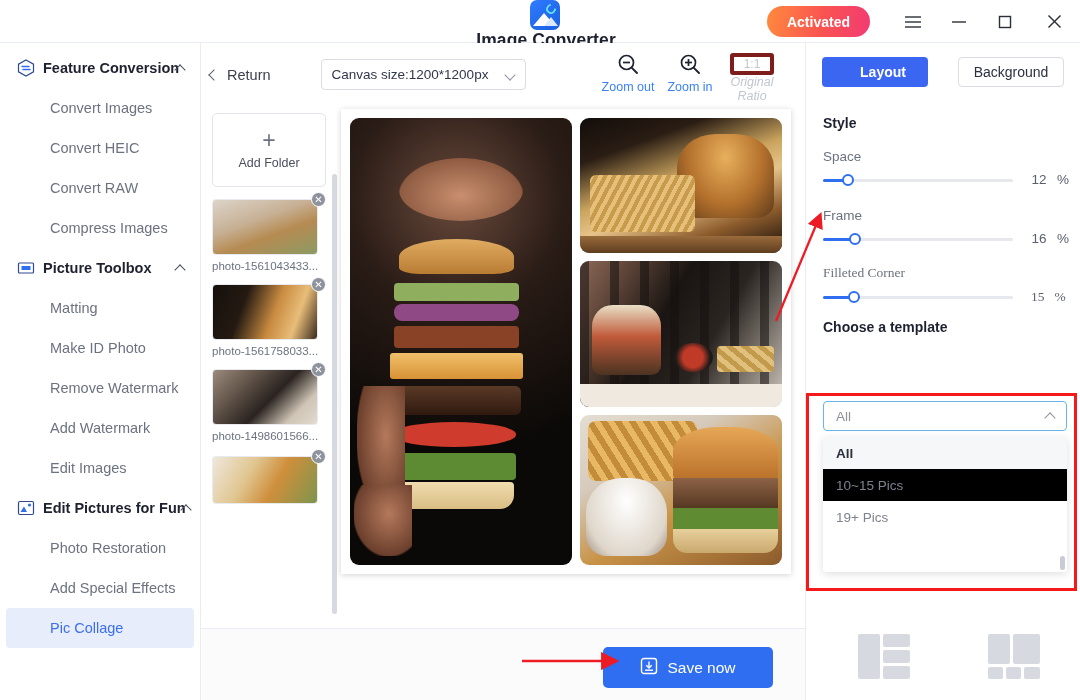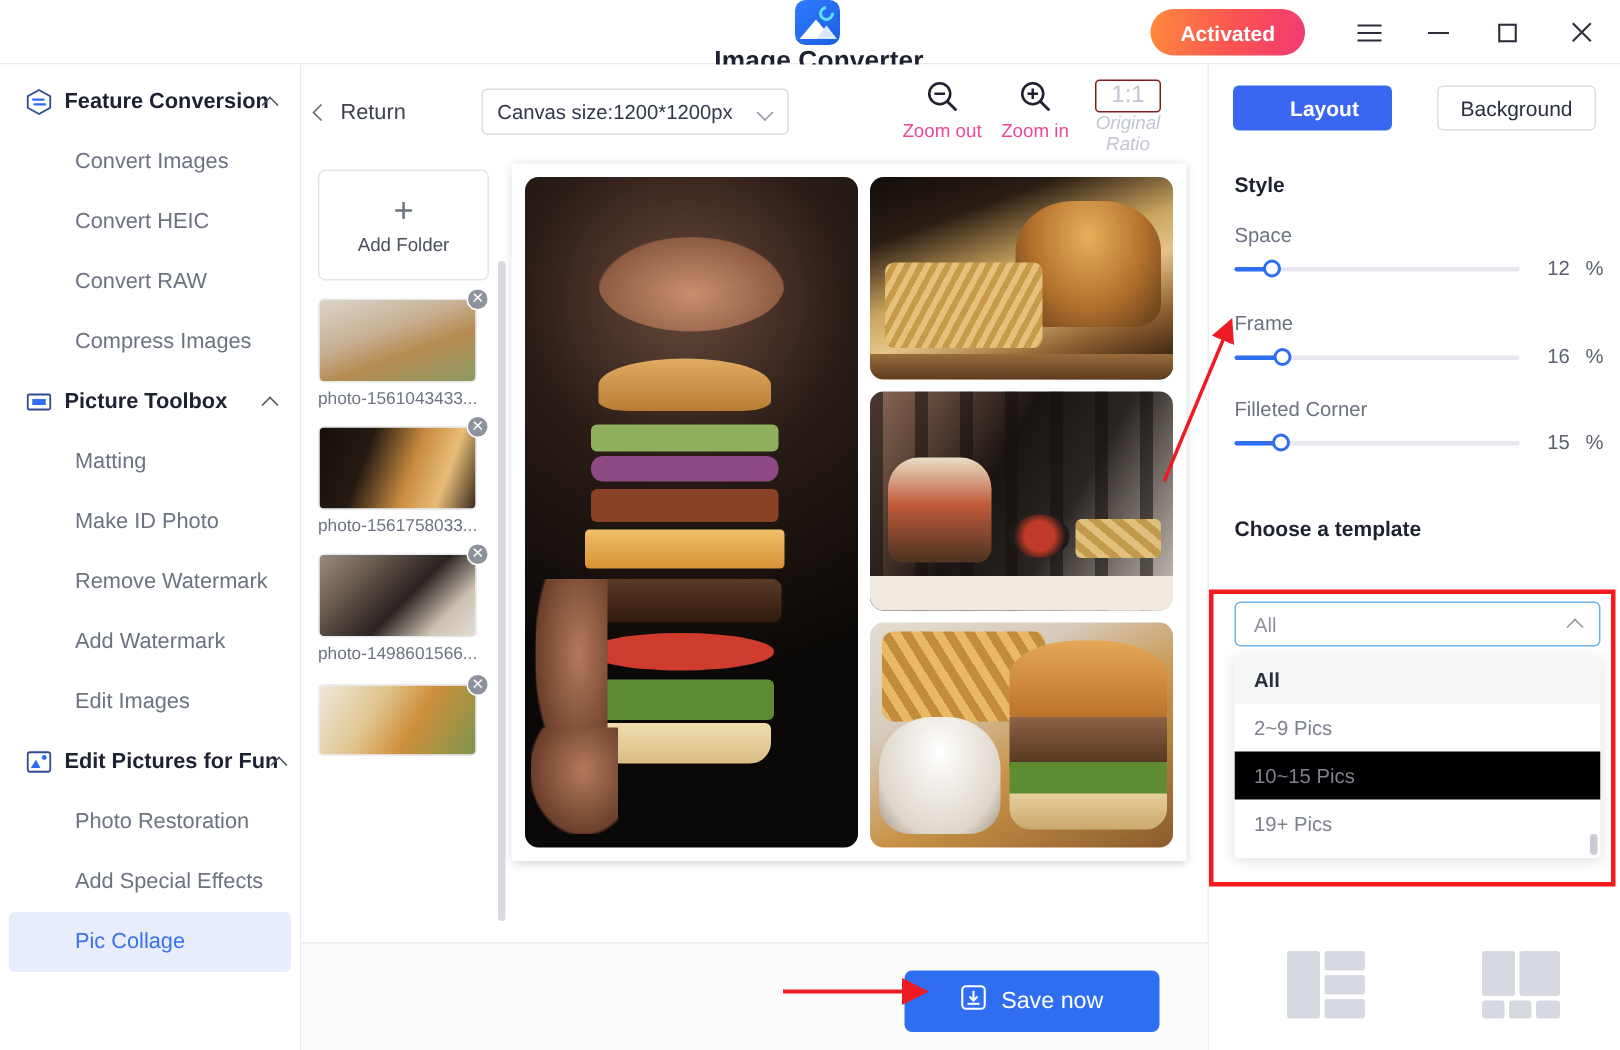--- a/index.html
+++ b/index.html
@@ -105,26 +105,26 @@
     font-size: 13.5px; color: #31364a; position: relative; background:#fff;
   }
   .canvas-sel .dn {
     position: absolute; right: 11px; top: 11px; width: 8px; height: 8px;
     border-right: 1.5px solid #8d93a3; border-bottom: 1.5px solid #8d93a3;
     transform: rotate(45deg);
   }
   .zgrp { position:absolute; left: 396px; top: 6px; display:flex; }
   .zbtn { width: 62px; text-align:center; }
   .zbtn .gl2 { display:flex; justify-content:center; height: 30px; align-items:center; }
-  .zbtn .zl { font-size: 12.5px; color:#ec4899; margin-top: 1px; }
+  .zbtn .zl { font-size: 12.5px; color:#3b82f6; margin-top: 1px; }
   .zbtn.dis .zl { color:#c2c6d0; }
   .ratiobox {
-    width: 44px; height: 22px; border: 1px solid #7f1d1d; border-radius: 3px;
+    width: 44px; height: 22px; border: 4px solid #7f1d1d; border-radius: 3px;
     display:flex; align-items:center; justify-content:center; margin: 4px auto 0;
-    font-size: 16px; color:#c2c6d0;
+    font-size: 12px; color:#c2c6d0;
   }
 
   
   .thumbs {
     position: absolute; left: 0; top: 63px; width: 140px; height: 565px;
     overflow: hidden; padding-top: 5px;
   }
   .addfolder {
     width: 114px; height: 74px; margin: 2px 0 0 11px; border: 1px solid #e2e5ec;
     border-radius: 5px; display:flex; flex-direction: column; align-items:center;
@@ -187,21 +187,21 @@
   }
   .sfill { position:absolute; left:0; top:6px; height:3px; background:#2f6ef0; border-radius:2px; }
   .sknob {
     position:absolute; top: 1px; width: 12px; height: 12px; border-radius:50%;
     background:#fff; border: 2.2px solid #2f6ef0;
   }
   .sval {
     display:inline-block; font-size: 13.5px; color:#5b6070; margin-left: 14px;
     vertical-align: middle;
   }
-  .tmplh { margin: 40px 0 0 17px; font-size: 14px; font-weight: bold; color:#1d2130; }
+  .tmplh { margin: 14px 0 0 17px; font-size: 14px; font-weight: bold; color:#1d2130; }
 
   .redbox {
     position: absolute; left: 806px; top: 393px; width: 271px; height: 198px;
     border: 3px solid #f5191b; background: transparent; pointer-events:none;
   }
   .selbox {
     position:absolute; left: 17px; top: 8px; width: 244px; height: 30px;
     border: 1px solid #68b3e8; border-radius: 4px; background:#fff;
     display:flex; align-items:center; padding: 0 12px; font-size: 13.5px; color:#8d929c;
   }
@@ -479,41 +479,40 @@
       <div class="sl">Frame</div>
       <div class="slider">
         <div class="strack"></div>
         <div class="sfill" style="width:32px;"></div>
         <div class="sknob" style="left:26px;"></div>
       </div>
       <span class="sval">16</span>
       <span class="sval" style="margin-left:6px;">%</span>
     </div>
 
-    <div class="srow" style="">
+    <div class="srow" style="font-family:Liberation Serif, serif;">
       <div class="sl">Filleted Corner</div>
       <div class="slider">
         <div class="strack"></div>
         <div class="sfill" style="width:31px;"></div>
         <div class="sknob" style="left:25px;"></div>
       </div>
       <span class="sval">15</span>
       <span class="sval" style="margin-left:6px;">%</span>
     </div>
 
     <div class="tmplh">Choose a template</div>
 
     <div style="position:absolute;left:0;top:350px;width:275px;">
       <div class="selbox">
         <span>All</span>
         <span class="up"></span>
       </div>
       <div class="dropmenu">
         <div class="dopt sel">All</div>
-        <div class="dopt">2~9 Pics</div>
         <div class="dopt hov">10~15 Pics</div>
         <div class="dopt">19+ Pics</div>
         <div class="dscroll"></div>
       </div>
     </div>
 
     <div class="tgrid">
       <div class="tcard" style="left:35px;top:-9px;width:52px;height:45px;">
         <div class="tc" style="left:0;top:0;width:22px;height:45px;"></div>
         <div class="tc" style="left:25px;top:0;width:27px;height:13px;"></div>

